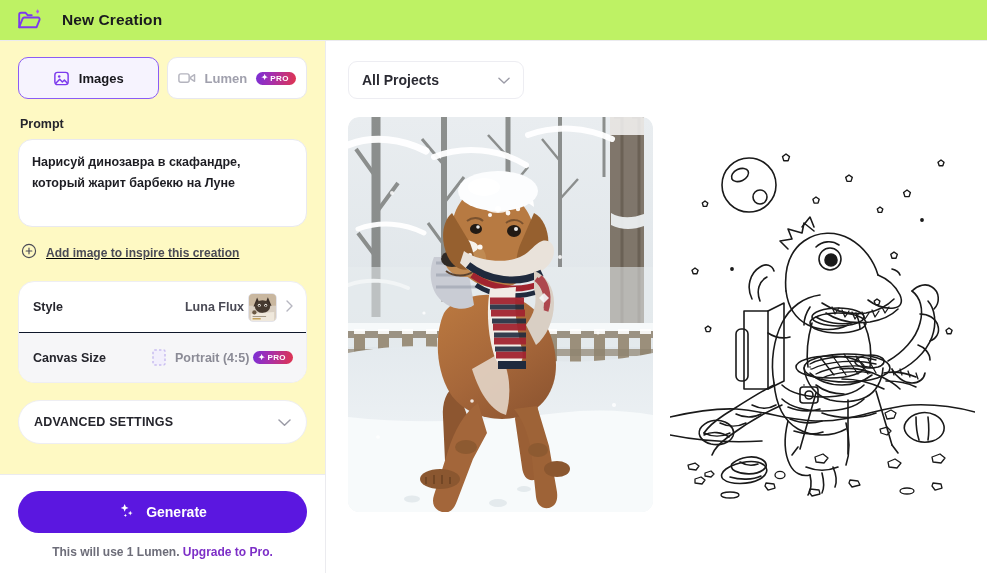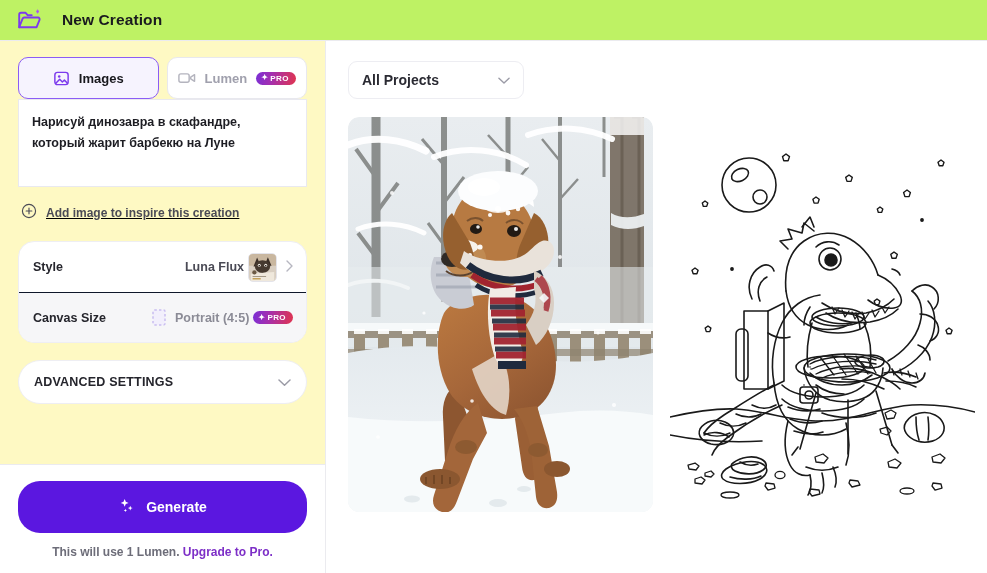--- a/index.html
+++ b/index.html
@@ -90,21 +90,21 @@
   
   .field-label {
     margin: 18px 0 8px 2px;
     font-size: 12.5px;
     font-weight: 700;
     color: #25252c;
   }
   .prompt-box {
     height: 88px;
     border: 1px solid #e9e9ef;
-    border-radius: 0;
+    border-radius: 14px;
     background: #ffffff;
     padding: 12px 13px;
     font-size: 12.5px;
     line-height: 1.65;
     color: #1d1d23;
     font-weight: 600;
     overflow: hidden;
     cursor: text;
   }
 
@@ -187,21 +187,21 @@
   }
 
   
   .sidebar-footer {
     border-top: 1px solid #ebebef;
     padding: 16px 18px 14px 18px;
     background: #ffffff;
   }
   .generate-btn {
     width: 100%;
-    height: 52px;
+    height: 42px;
     border: none;
     border-radius: 22px;
     background: #5b17e0;
     color: #ffffff;
     font-size: 14px;
     font-weight: 700;
     display: flex;
     align-items: center;
     justify-content: center;
     gap: 10px;
@@ -304,20 +304,21 @@
             </svg>
           </span>
           <span>Lumen</span>
           <span class="pro-badge">
             <span class="star">✦</span>
             <span>PRO</span>
           </span>
         </div>
       </div>
 
+      <div class="field-label">Prompt</div>
       <div class="prompt-box">Нарисуй динозавра в скафандре, который жарит барбекю на Луне</div>
 
       <div class="add-image">
         <span>
           <svg width="16" height="16" viewBox="0 0 18 18" fill="none">
             <circle cx="9" cy="9" r="7.4" stroke="#4b4b56" stroke-width="1.3"></circle>
             <path d="M9 5.8v6.4M5.8 9h6.4" stroke="#4b4b56" stroke-width="1.3" stroke-linecap="round"></path>
           </svg>
         </span>
         <span class="label">Add image to inspire this creation</span>

